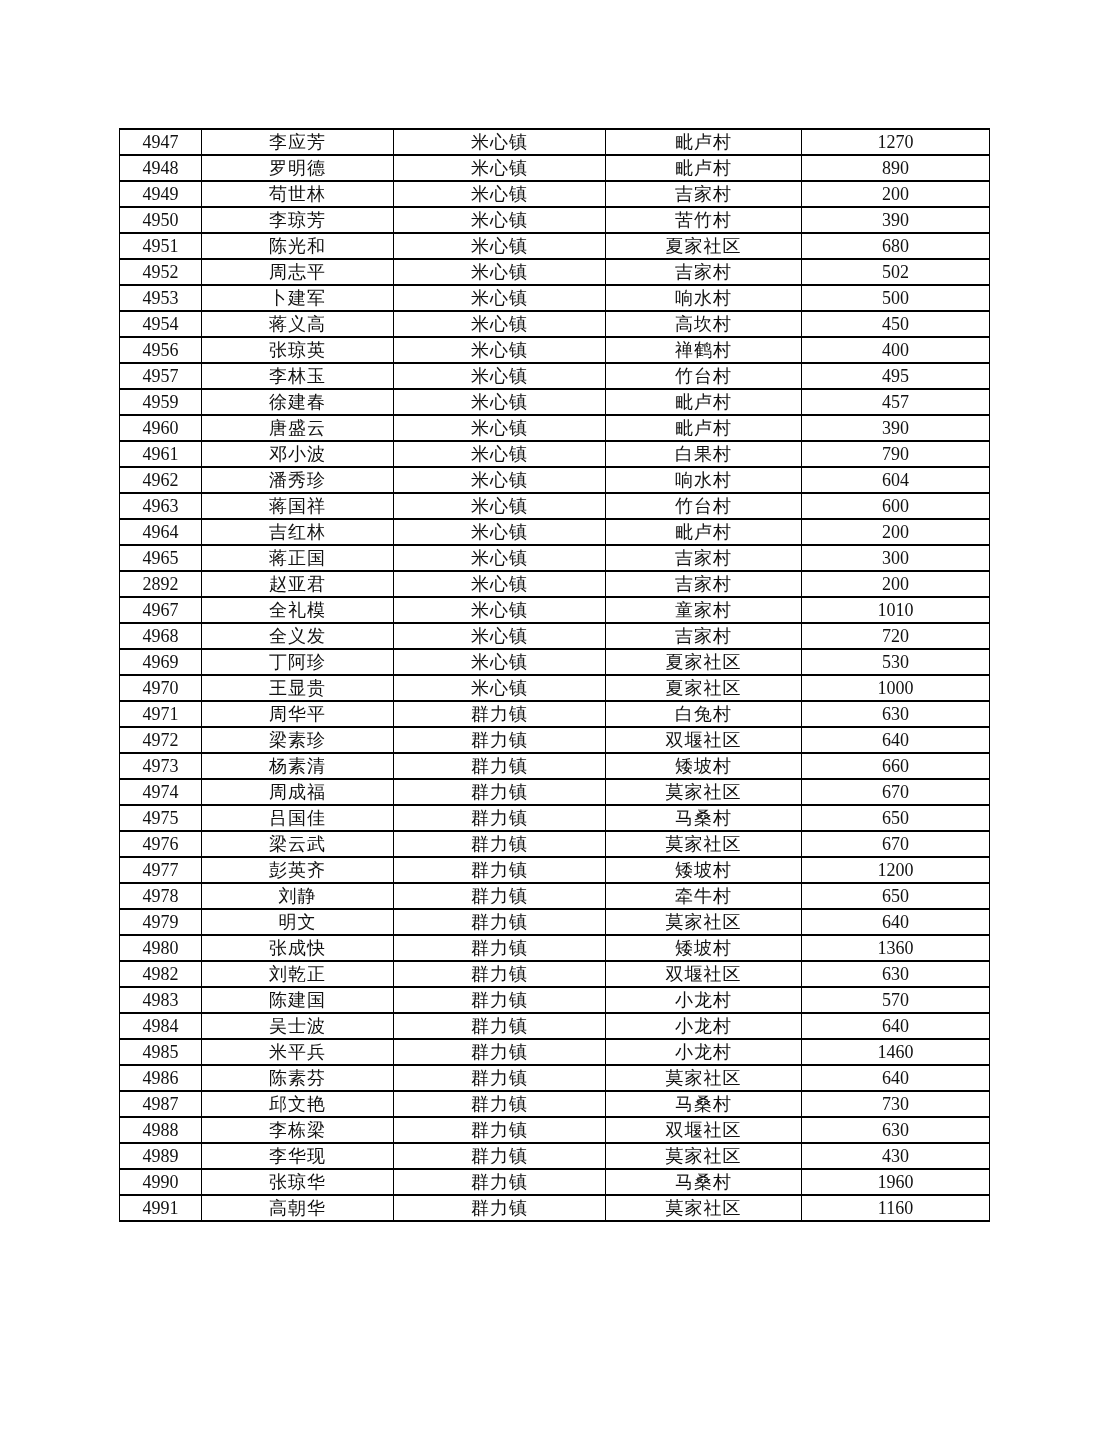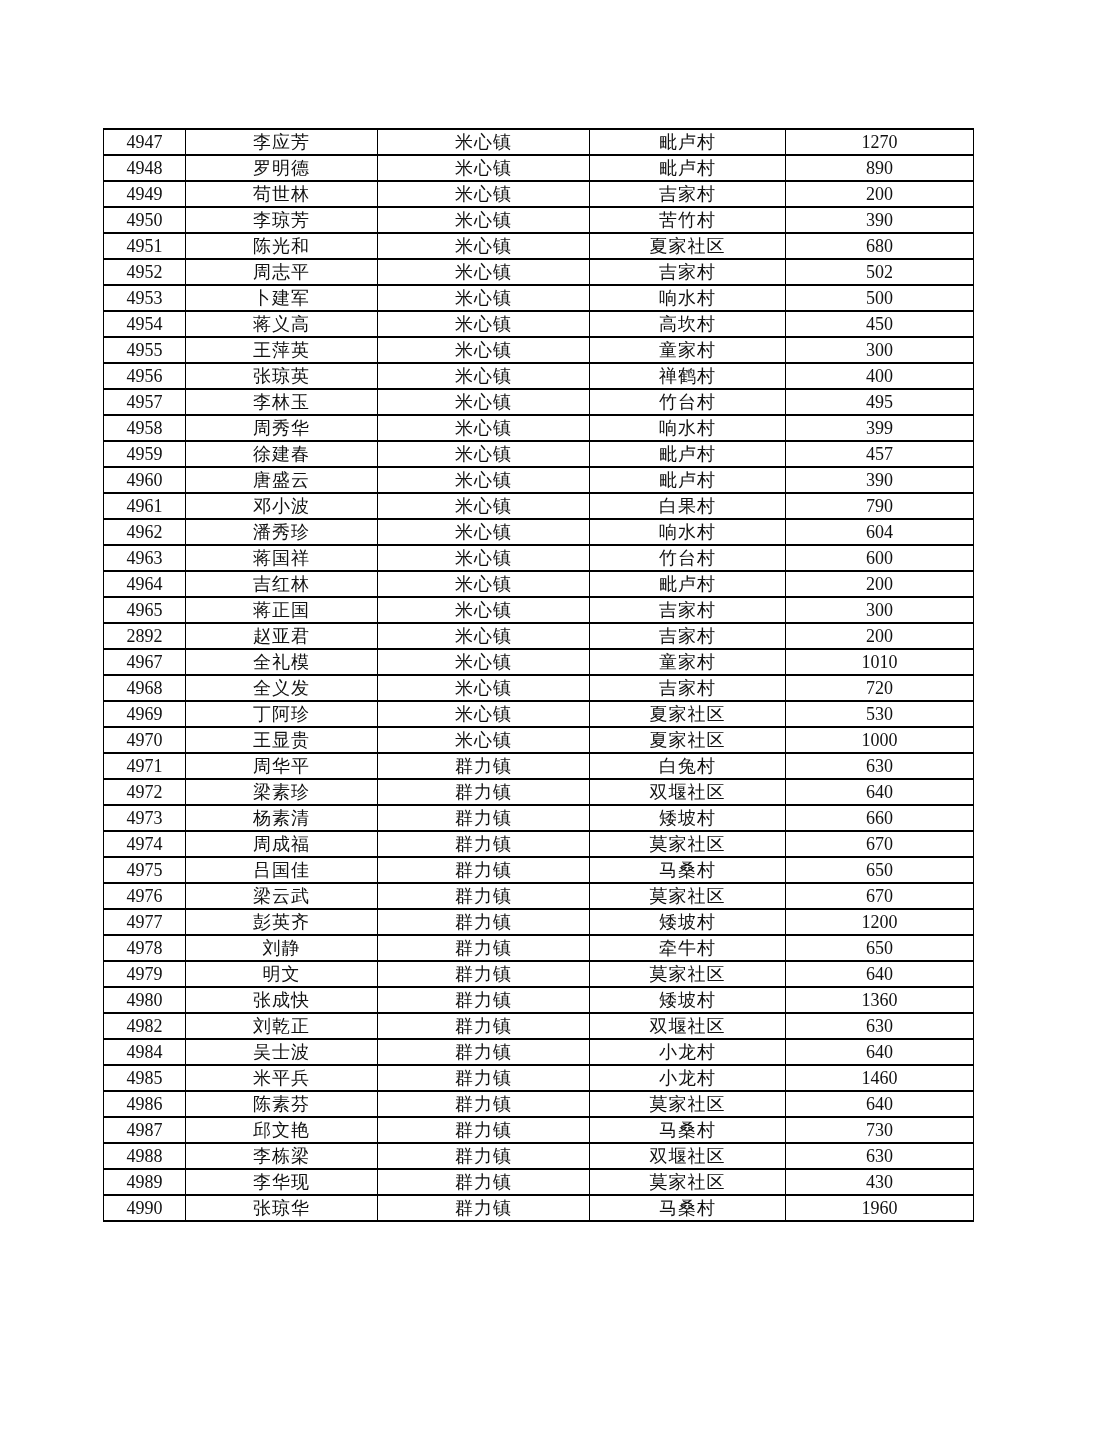--- a/index.html
+++ b/index.html
@@ -9,21 +9,21 @@
   }
   body {
     width: 1105px;
     height: 1429px;
     position: relative;
     font-family: "Liberation Serif", serif;
     color: #111111;
   }
   .doc-table {
     position: absolute;
-    left: 103px;
+    left: 119px;
     top: 128px;
     width: 870px;
     border-collapse: collapse;
     table-layout: fixed;
   }
   .doc-table td {
     border-left: 1px solid #000000;
     border-right: 1px solid #000000;
     border-top: 2px solid #000000;
     border-bottom: 2px solid #000000;
@@ -110,48 +110,34 @@
           <td class="col-4">500</td>
         </tr>
         <tr>
           <td class="col-0">4954</td>
           <td class="col-1">蒋义高</td>
           <td class="col-2">米心镇</td>
           <td class="col-3">高坎村</td>
           <td class="col-4">450</td>
         </tr>
         <tr>
-          <td class="col-0">4955</td>
-          <td class="col-1">王萍英</td>
-          <td class="col-2">米心镇</td>
-          <td class="col-3">童家村</td>
-          <td class="col-4">300</td>
-        </tr>
-        <tr>
           <td class="col-0">4956</td>
           <td class="col-1">张琼英</td>
           <td class="col-2">米心镇</td>
           <td class="col-3">禅鹤村</td>
           <td class="col-4">400</td>
         </tr>
         <tr>
           <td class="col-0">4957</td>
           <td class="col-1">李林玉</td>
           <td class="col-2">米心镇</td>
           <td class="col-3">竹台村</td>
           <td class="col-4">495</td>
         </tr>
         <tr>
-          <td class="col-0">4958</td>
-          <td class="col-1">周秀华</td>
-          <td class="col-2">米心镇</td>
-          <td class="col-3">响水村</td>
-          <td class="col-4">399</td>
-        </tr>
-        <tr>
           <td class="col-0">4959</td>
           <td class="col-1">徐建春</td>
           <td class="col-2">米心镇</td>
           <td class="col-3">毗卢村</td>
           <td class="col-4">457</td>
         </tr>
         <tr>
           <td class="col-0">4960</td>
           <td class="col-1">唐盛云</td>
           <td class="col-2">米心镇</td>
@@ -299,20 +285,27 @@
           <td class="col-4">1360</td>
         </tr>
         <tr>
           <td class="col-0">4982</td>
           <td class="col-1">刘乾正</td>
           <td class="col-2">群力镇</td>
           <td class="col-3">双堰社区</td>
           <td class="col-4">630</td>
         </tr>
         <tr>
+          <td class="col-0">4983</td>
+          <td class="col-1">陈建国</td>
+          <td class="col-2">群力镇</td>
+          <td class="col-3">小龙村</td>
+          <td class="col-4">570</td>
+        </tr>
+        <tr>
           <td class="col-0">4984</td>
           <td class="col-1">吴士波</td>
           <td class="col-2">群力镇</td>
           <td class="col-3">小龙村</td>
           <td class="col-4">640</td>
         </tr>
         <tr>
           <td class="col-0">4985</td>
           <td class="col-1">米平兵</td>
           <td class="col-2">群力镇</td>
@@ -346,16 +339,23 @@
           <td class="col-2">群力镇</td>
           <td class="col-3">莫家社区</td>
           <td class="col-4">430</td>
         </tr>
         <tr>
           <td class="col-0">4990</td>
           <td class="col-1">张琼华</td>
           <td class="col-2">群力镇</td>
           <td class="col-3">马桑村</td>
           <td class="col-4">1960</td>
+        </tr>
+        <tr>
+          <td class="col-0">4991</td>
+          <td class="col-1">高朝华</td>
+          <td class="col-2">群力镇</td>
+          <td class="col-3">莫家社区</td>
+          <td class="col-4">1160</td>
         </tr>
       </tbody>
   </table>
 </div>
 
 </body></html>

